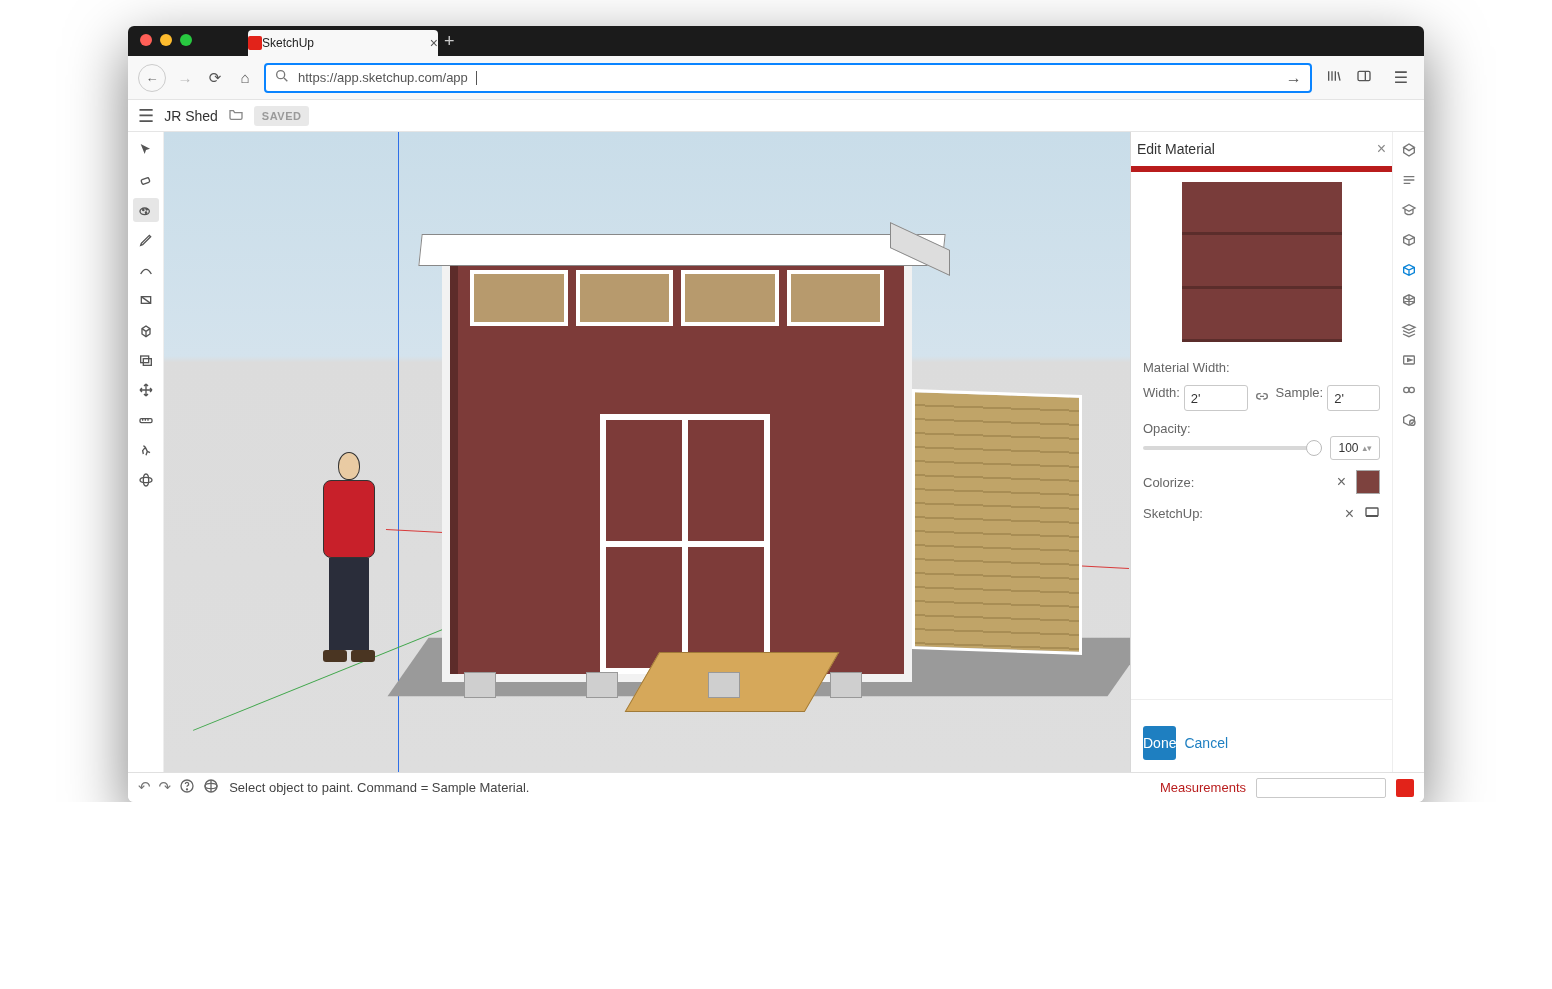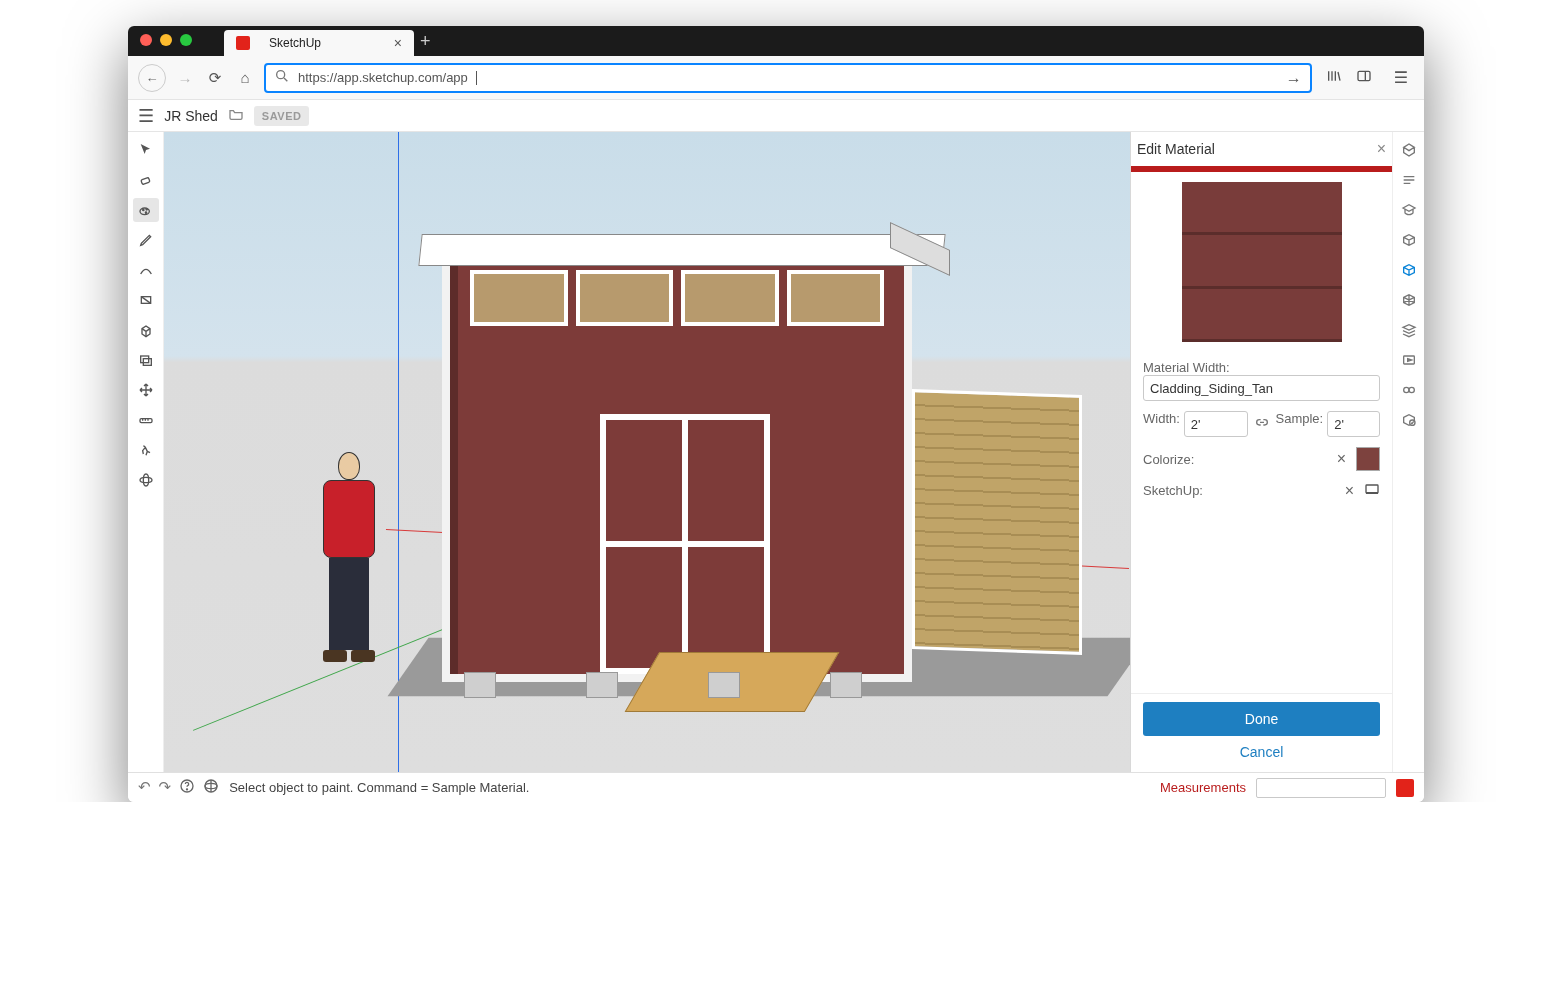--- a/index.html
+++ b/index.html
@@ -14,23 +14,23 @@
     box-shadow: 0 20px 60px rgba(0,0,0,.5);
     display: flex;
     flex-direction: column;
   }
   
   .tabstrip { height: 30px; background: #1b1b1b; display:flex; align-items:flex-end; position:relative; }
   .traffic { position:absolute; left:12px; top:8px; display:flex; gap:8px; }
   .traffic span { width:12px; height:12px; border-radius:50%; display:inline-block; }
   .dot-r{background:#ff5f57;} .dot-y{background:#febc2e;} .dot-g{background:#28c940;}
   .tab {
-    margin-left: 96px; height: 26px; width: 190px;
+    margin-left: 120px; height: 26px; width: 190px;
     background:#f8f8f8; border-radius:4px 4px 0 0;
-    display:flex; align-items:center; gap:19px; padding:0 12px;
+    display:flex; align-items:center; gap:0; padding:0 0;
     font-size:12px; color:#222;
   }
   .tab-close { margin-left:auto; color:#555; font-size:14px; }
   .tab-plus { color:#ccc; font-size:18px; margin-left:6px; align-self:center; }
   .su-logo { width:14px; height:14px; background:#e2231a; border-radius:2px; display:inline-block; position:relative;}
   
   .urlbar { height:44px; background:#f8f8f8; border-bottom:1px solid #e4e4e4; display:flex; align-items:center; padding:0 10px; gap:8px; }
   .nav-btn { width:28px; height:28px; border:1px solid #ccc; border-radius:50%; display:flex; align-items:center; justify-content:center; color:#666; font-size:13px; }
   .nav-plain { width:22px; display:flex; align-items:center; justify-content:center; color:#555; font-size:15px; }
   .addr {
@@ -93,21 +93,21 @@
   .row .col{flex:1; display:flex; flex-direction:row; gap:4px;}
   .link-i{ color:#888; font-size:14px;}
   .slider-row{ display:flex; align-items:center; gap:8px;}
   .slider{ flex:1; height:4px; background:#d8d8d8; border-radius:2px; position:relative;}
   .slider .thumb{ position:absolute; right:0; top:-6px; width:16px; height:16px; border-radius:50%; background:#fff; border:1px solid #bbb;}
   .numbox{ width:50px; height:24px; border:1px solid #c9c9c9; border-radius:3px; font-size:12px; display:flex; align-items:center; justify-content:center;}
   .proprow{ display:flex; align-items:center; gap:10px;}
   .proprow .spacer{flex:1;}
   .color-sw{ width:24px; height:24px; background:#7d423e; border:1px solid #aaa;}
   .icon-x{ color:#666; font-size:16px;}
-  .panel-actions{ margin-top:auto; padding:8px 12px 12px; display:flex; flex-direction:column; gap:8px; border-top:1px solid #eee;}
+  .panel-actions{ margin-top:auto; padding:26px 12px 12px; display:flex; flex-direction:row; gap:8px; border-top:1px solid #eee;}
   .btn-primary{ height:34px; background:#1e7fc1; color:#fff; border:none; border-radius:3px; font-size:14px;}
   .btn-link{ color:#1e7fc1; background:none; border:none; font-size:14px;}
   
   .right-tray{ width:32px; background:#fff; border-left:1px solid #eee; display:flex; flex-direction:column; gap:10px; padding:10px 0; align-items:center; color:#777; font-size:16px;}
   .right-tray .act{ color:#0a84d8;}
   
   .status{ height:30px; border-top:1px solid #e0e0e0; display:flex; align-items:center; gap:10px; padding:0 10px; font-size:13px; color:#444;}
   .status .icons{ display:flex; gap:8px; color:#777; font-size:15px;}
   .status .meas-lbl{ margin-left:auto; color:#b91c1c;}
   .meas-box{ width:130px; height:20px; border:1px solid #c9c9c9; border-radius:2px;}
@@ -300,35 +300,46 @@
           <span class="x">×</span>
         </div>
         <div class="swatch-big">
             <span></span>
             <span></span>
             <span></span>
           </div>
         <div class="panel-body">
           <div>
             <div class="lbl">Material Width:</div>
-            <input class="tinput" value="Cladding_Siding_Tan" style="">
           </div>
           <div class="row">
             <div class="col">
               <div class="lbl">Width:</div>
               <input class="tinput" value="2'" style="">
             </div>
             <span class="link-i">
               <svg class="ico" viewBox="0 0 24 24" fill="none" stroke="#777" stroke-width="2">
                   <path d="M9 7a4 4 0 0 1 0-0M10 7H8a4 4 0 0 0 0 8h2M14 7h2a4 4 0 0 1 0 8h-2M9 11h6"></path>
                 </svg>
             </span>
             <div class="col">
               <div class="lbl">Sample:</div>
               <input class="tinput" value="2'" style="">
+            </div>
+          </div>
+          <div>
+            <div class="lbl">Opacity:</div>
+            <div class="slider-row">
+              <div class="slider">
+                  <div class="thumb"></div>
+                </div>
+              <div class="numbox">
+                  <span>100</span>
+                  <span style="margin-left:4px;color:#999;font-size:9px">▴▾</span>
+                </div>
             </div>
           </div>
           <div class="proprow">
             <span class="lbl">Colorize:</span>
             <span class="spacer"></span>
             <span class="icon-x">×</span>
             <span class="color-sw"></span>
           </div>
           <div class="proprow">
             <span class="lbl">SketchUp:</span>

